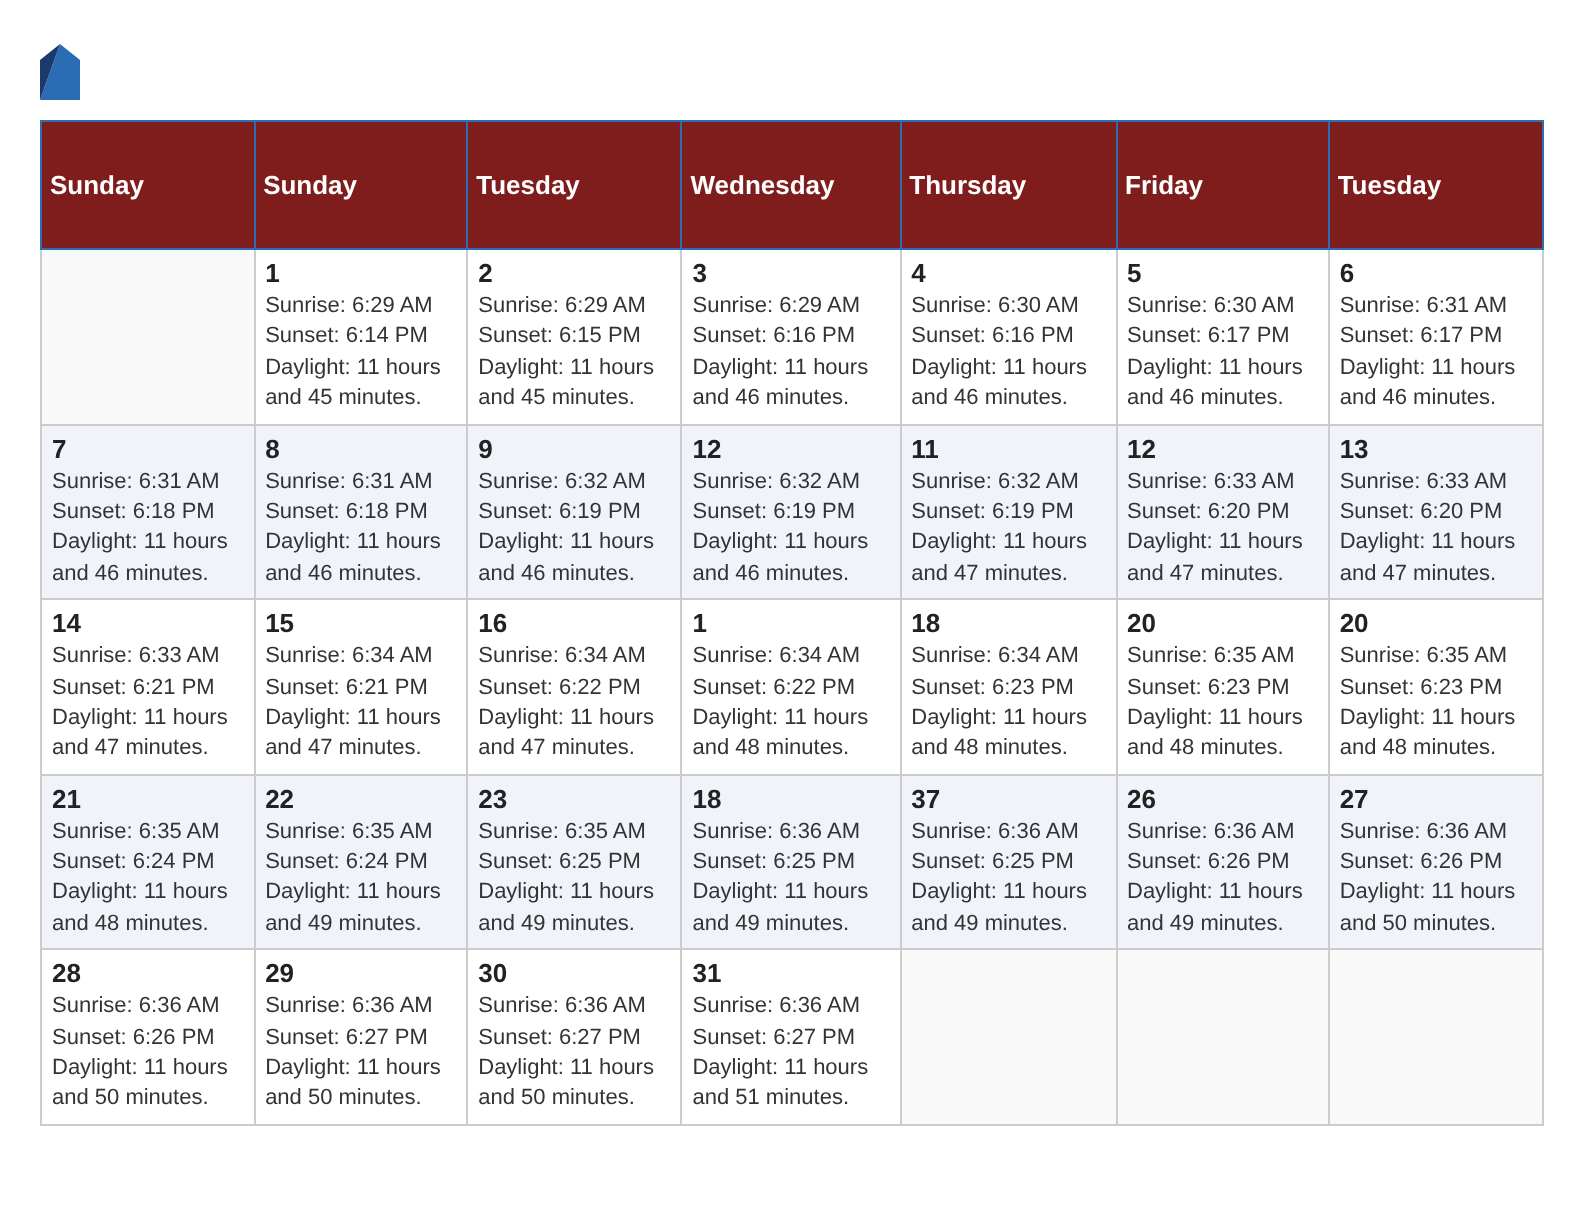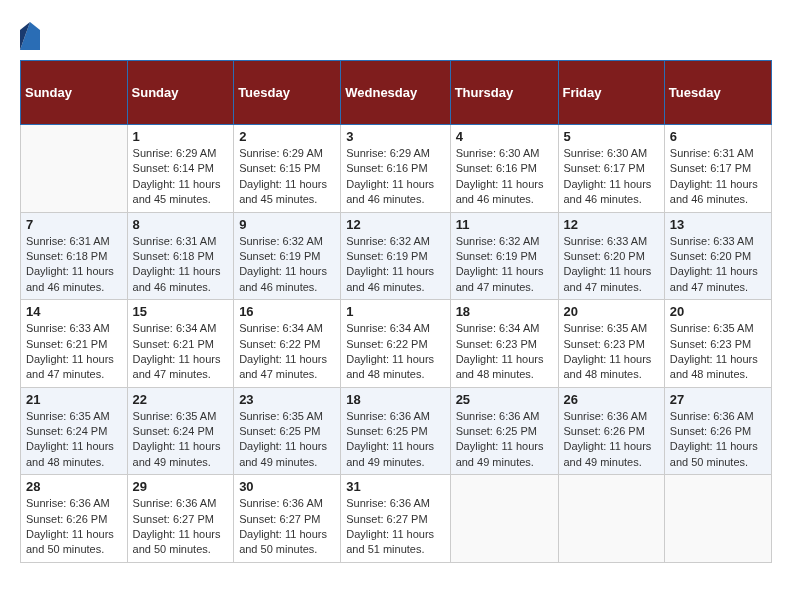--- a/index.html
+++ b/index.html
@@ -220,21 +220,21 @@
         </td>
         <td>
           <span class="day-number">23</span>
           <div class="day-info">Sunrise: 6:35 AM<br>Sunset: 6:25 PM<br>Daylight: 11 hours<br>and 49 minutes.</div>
         </td>
         <td>
           <span class="day-number">18</span>
           <div class="day-info">Sunrise: 6:36 AM<br>Sunset: 6:25 PM<br>Daylight: 11 hours<br>and 49 minutes.</div>
         </td>
         <td>
-          <span class="day-number">25</span>
+          <span class="day-number">37</span>
           <div class="day-info">Sunrise: 6:36 AM<br>Sunset: 6:25 PM<br>Daylight: 11 hours<br>and 49 minutes.</div>
         </td>
         <td>
           <span class="day-number">26</span>
           <div class="day-info">Sunrise: 6:36 AM<br>Sunset: 6:26 PM<br>Daylight: 11 hours<br>and 49 minutes.</div>
         </td>
         <td>
           <span class="day-number">27</span>
           <div class="day-info">Sunrise: 6:36 AM<br>Sunset: 6:26 PM<br>Daylight: 11 hours<br>and 50 minutes.</div>
         </td>

